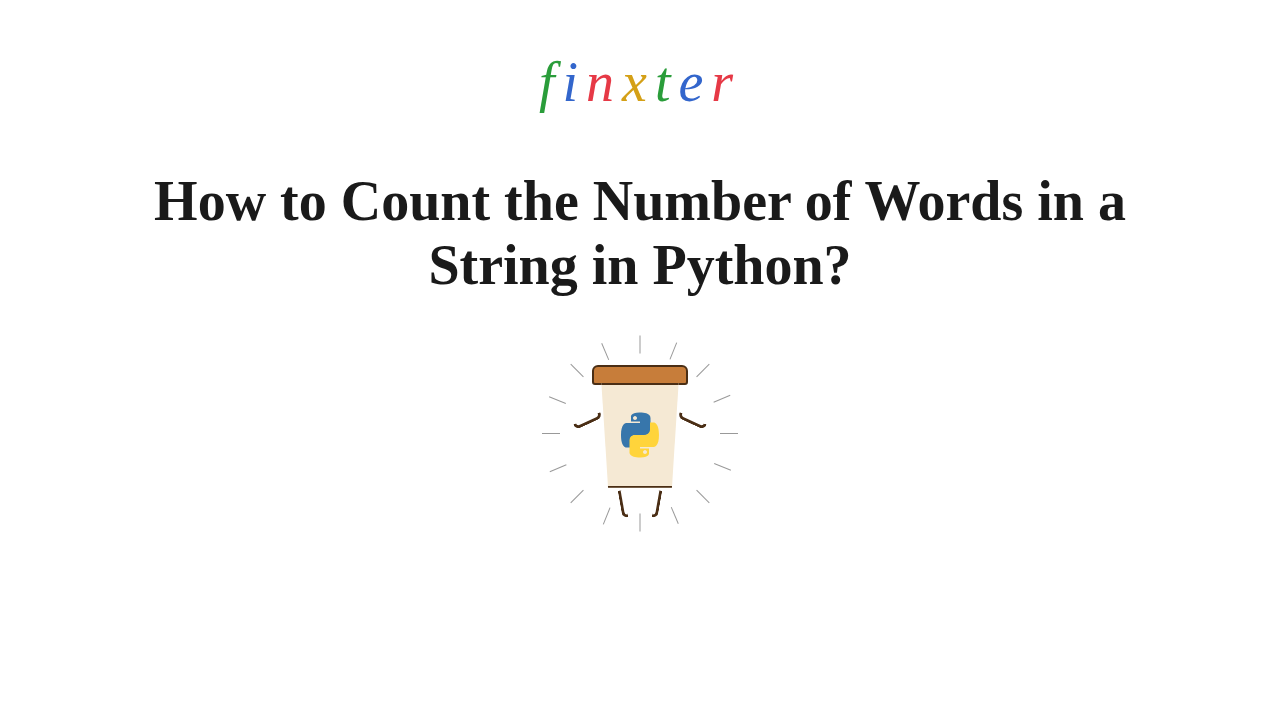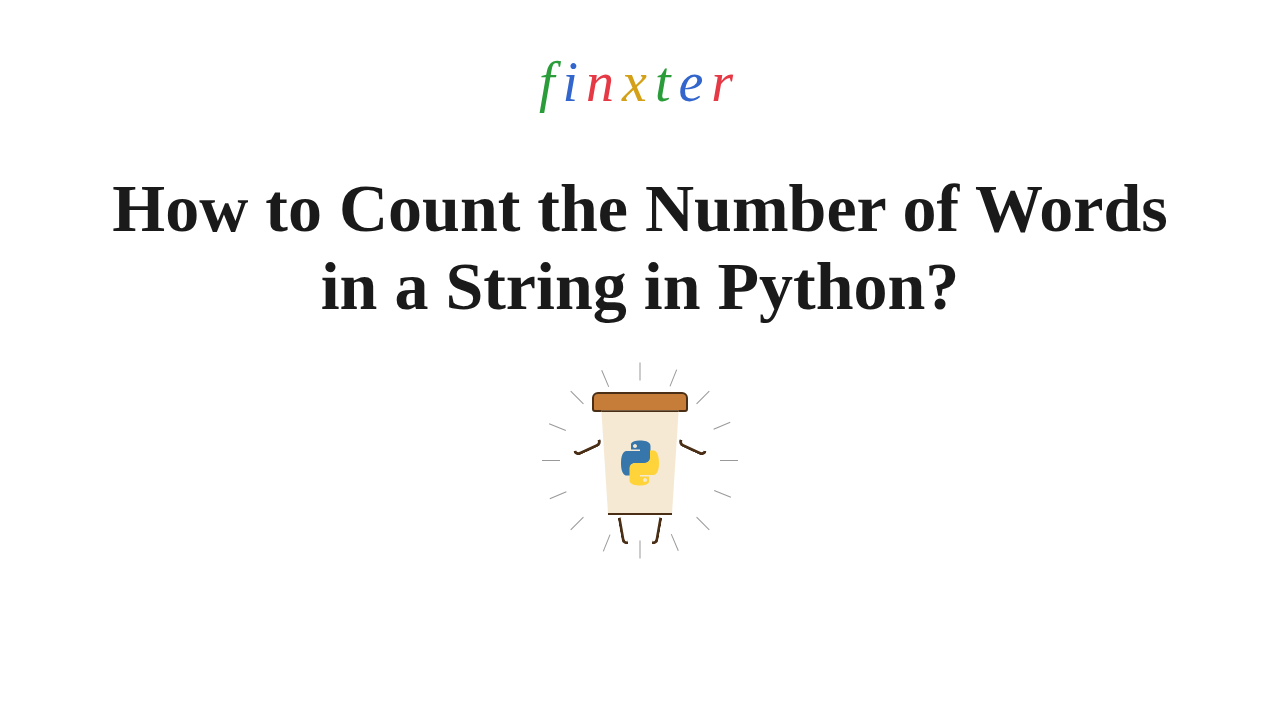--- a/index.html
+++ b/index.html
@@ -31,21 +31,21 @@
     .logo .n { color: #e63946; font-style: italic; }
     .logo .x { color: #d4a017; font-style: italic; }
     .logo .t { color: #2a9d3a; font-style: italic; }
     .logo .e { color: #3366cc; font-style: italic; }
     .logo .r { color: #e63946; font-style: italic; }
     .title {
       margin-top: 55px;
       text-align: center;
       font-family: Georgia, 'Times New Roman', serif;
       font-weight: bold;
-      font-size: 68px;
+      font-size: 56px;
       line-height: 1.15;
       color: #1a1a1a;
       max-width: 1100px;
     }
     .mascot {
       margin-top: 45px;
       position: relative;
       width: 200px;
       height: 180px;
       display: flex;

